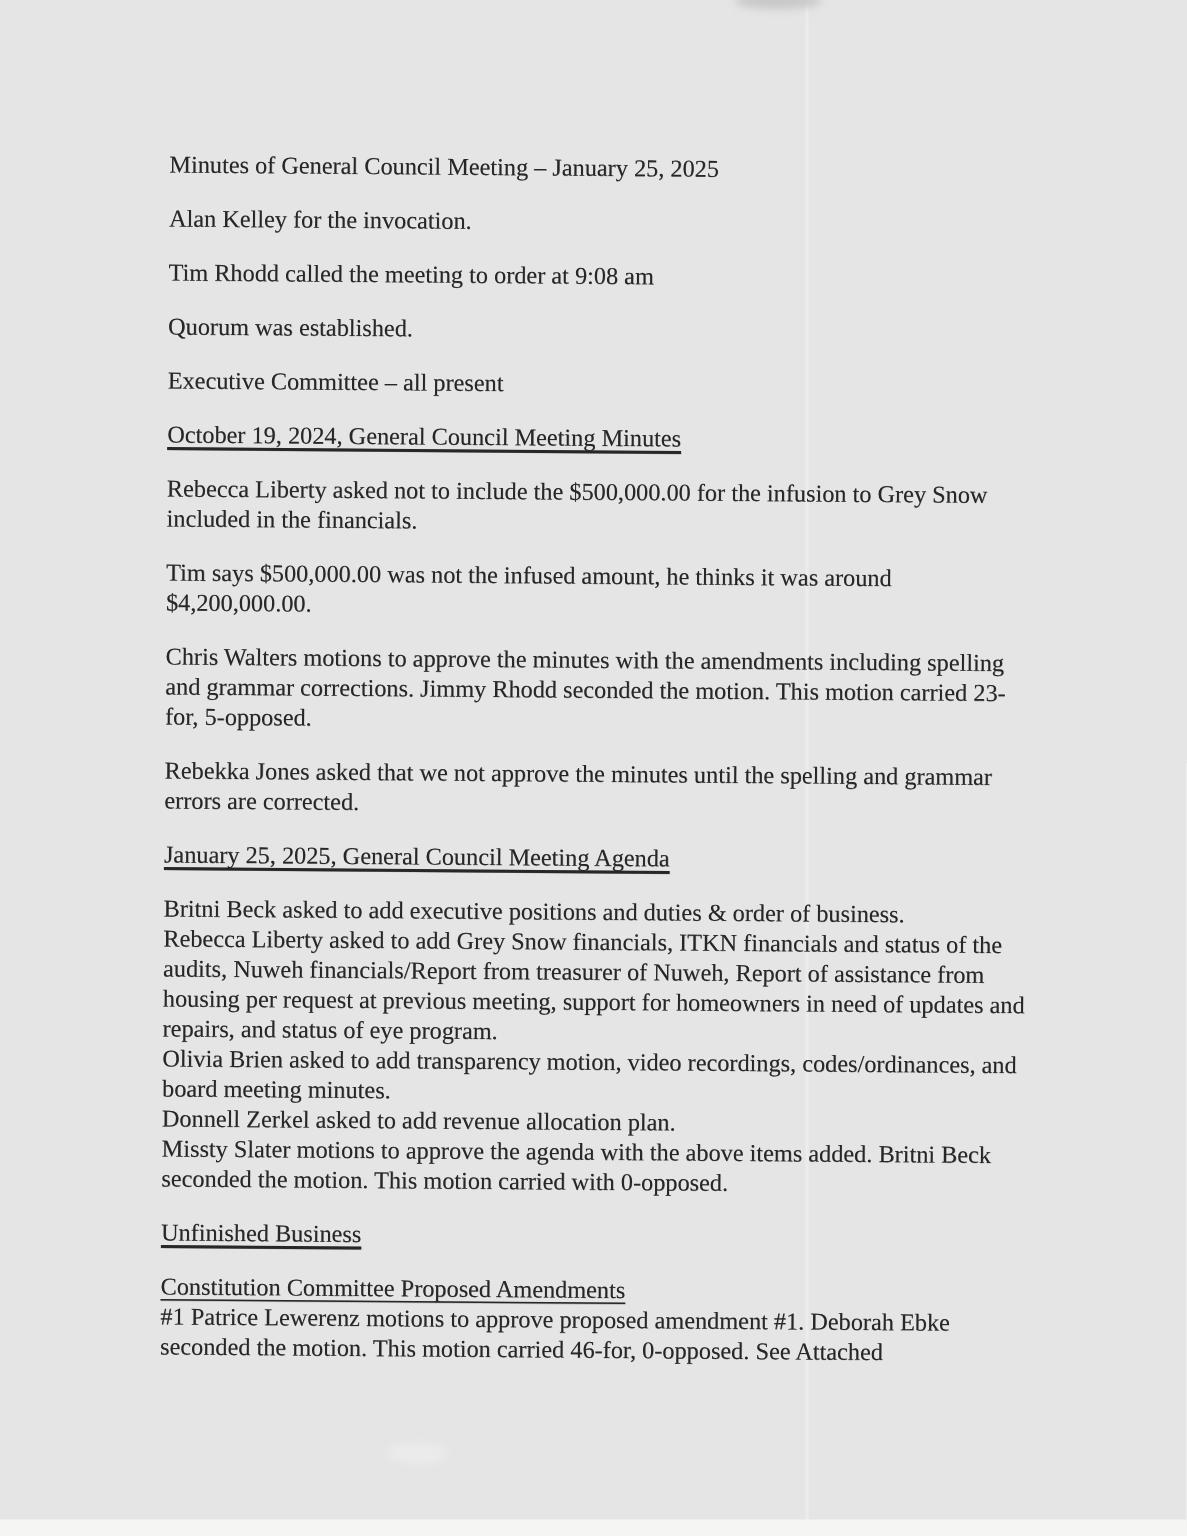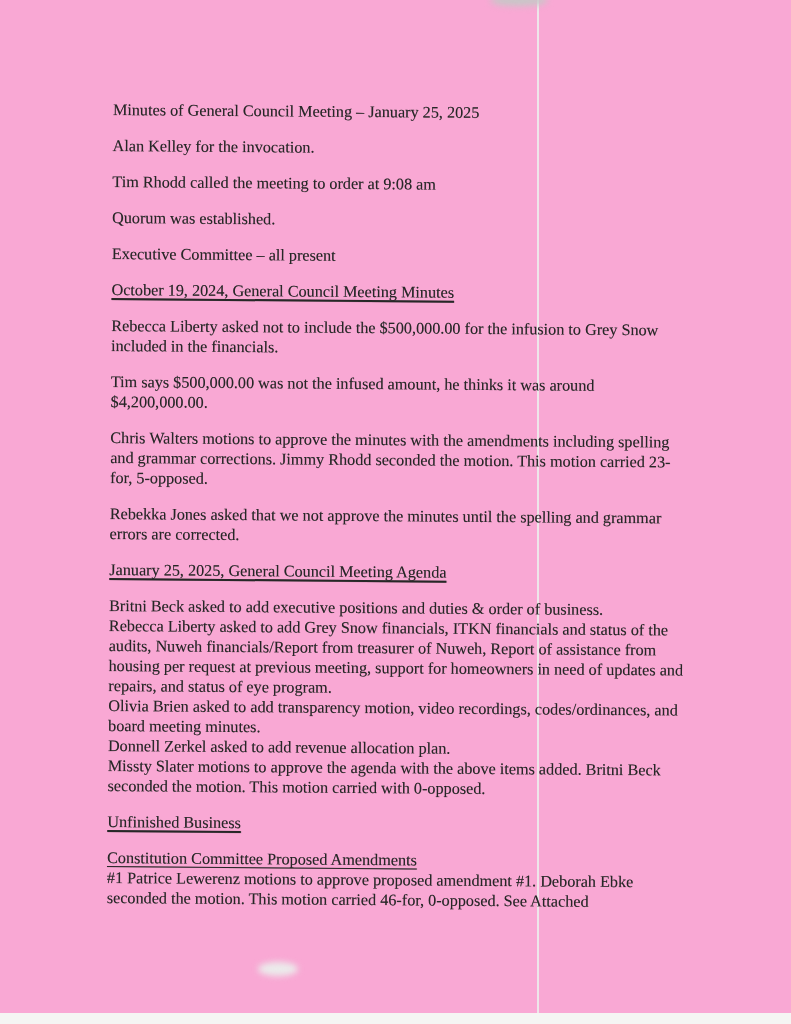--- a/index.html
+++ b/index.html
@@ -6,21 +6,21 @@
     margin: 0;
     padding: 0;
     width: 791px;
     height: 1024px;
     background: #ffffff;
     overflow: hidden;
   }
   .page {
     position: absolute;
     inset: 0;
-    background: #f9a8d4;
+    background: #e5e5e5;
     font-family: "Liberation Serif", "DejaVu Serif", serif;
     padding-left: 32px;
   }
   
   .fold-line {
     position: absolute;
     left: 537px;
     top: 0;
     width: 2px;
     height: 1024px;

